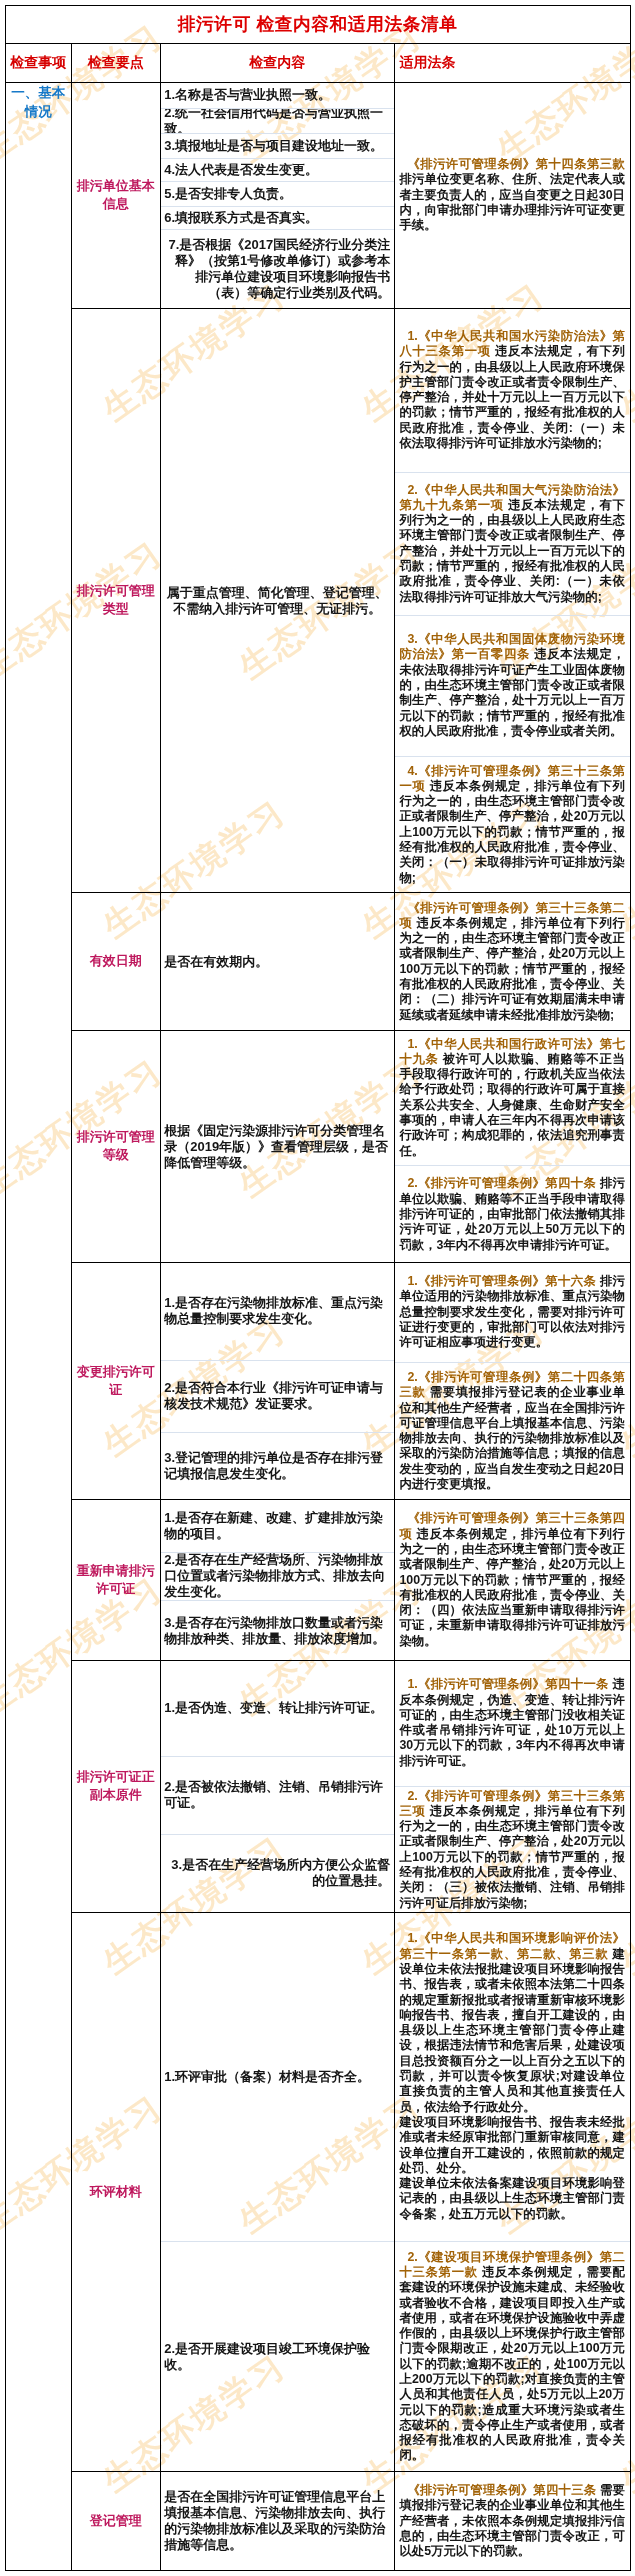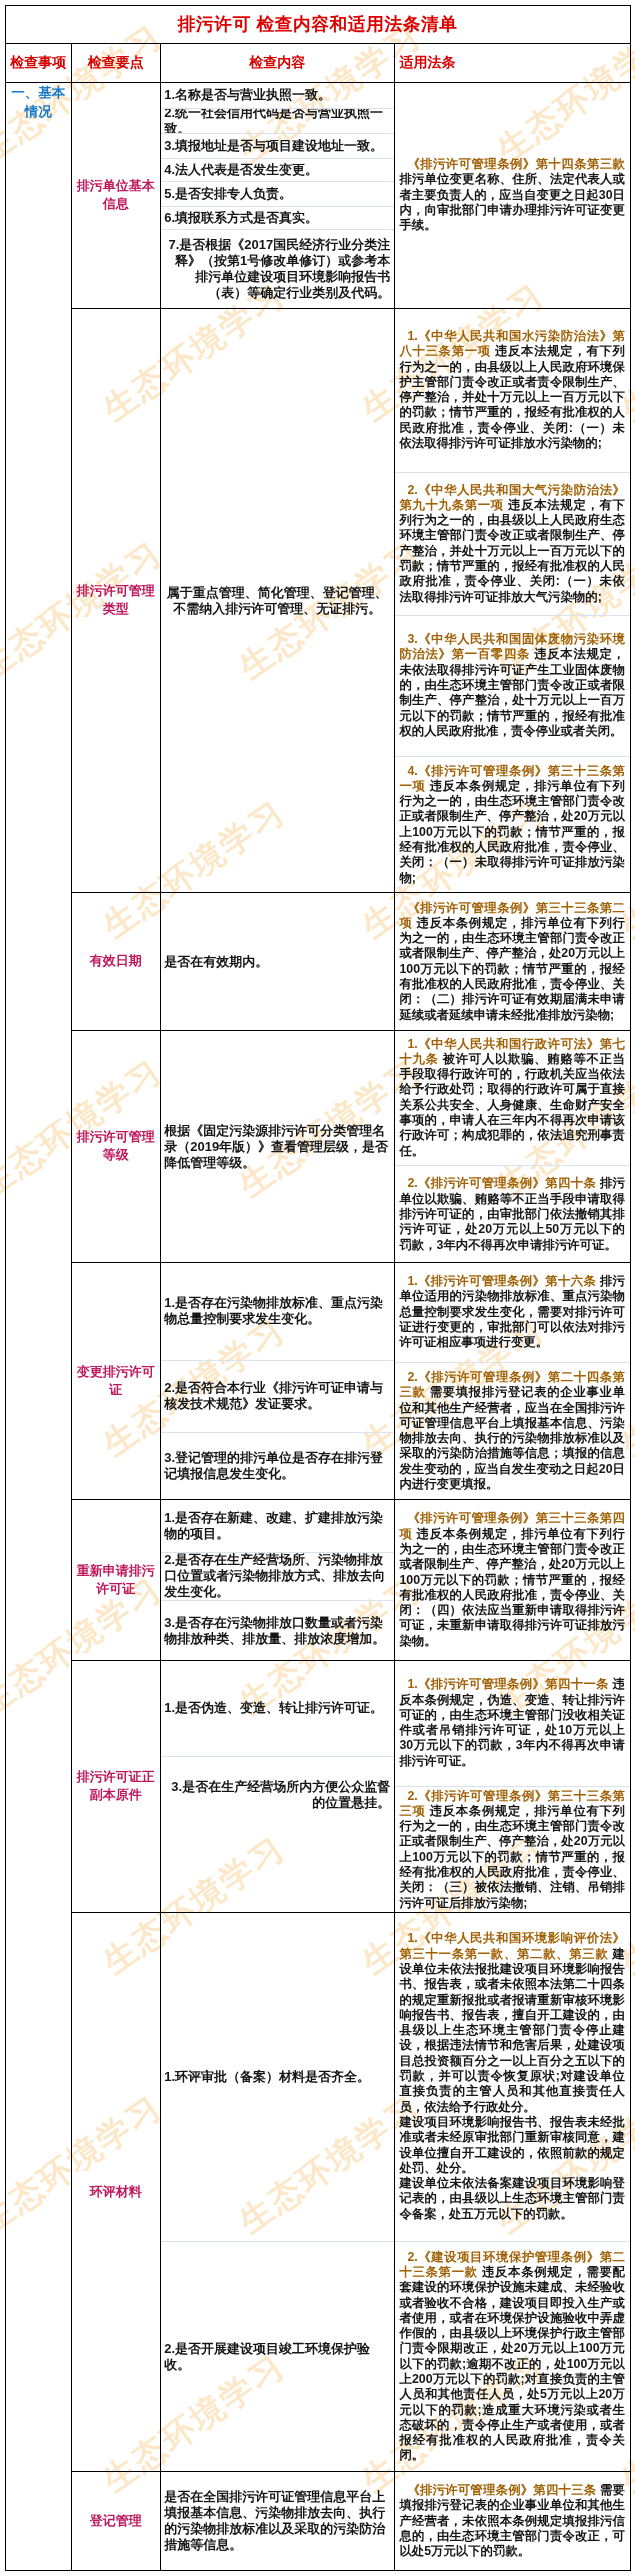--- a/index.html
+++ b/index.html
@@ -245,20 +245,23 @@
           </div>
         </div>
         <div class="row" style="height: 252px;">
           <div class="label-cell">
             <span>排污许可证正副本原件</span>
           </div>
           <div class="content-cell">
             <div class="citem" style="flex: 0 0 95px;">
               <div class="citem-text">1.是否伪造、变造、转让排污许可证。</div>
             </div>
+            <div class="citem" style="flex: 0 0 78px;">
+              <div class="citem-text">2.是否被依法撤销、注销、吊销排污许可证。</div>
+            </div>
             <div class="citem" style="flex: 0 0 78px; text-align: right;">
               <div class="citem-text">3.是否在生产经营场所内方便公众监督的位置悬挂。</div>
             </div>
           </div>
           <div class="legal-cell">
             <div class="litem" style="flex: 0 0 125px;">
               <div class="litem-text"><span class="legal-ref">1.《排污许可管理条例》第四十一条</span> <span class="legal-black">违反本条例规定，伪造、变造、转让排污许可证的，由生态环境主管部门没收相关证件或者吊销排污许可证，处10万元以上30万元以下的罚款，3年内不得再次申请排污许可证。</span></div>
             </div>
             <div class="litem" style="flex: 0 0 127px;">
               <div class="litem-text"><span class="legal-ref">2.《排污许可管理条例》第三十三条第三项</span> <span class="legal-black">违反本条例规定，排污单位有下列行为之一的，由生态环境主管部门责令改正或者限制生产、停产整治，处20万元以上100万元以下的罚款；情节严重的，报经有批准权的人民政府批准，责令停业、关闭：（三）被依法撤销、注销、吊销排污许可证后排放污染物;</span></div>

